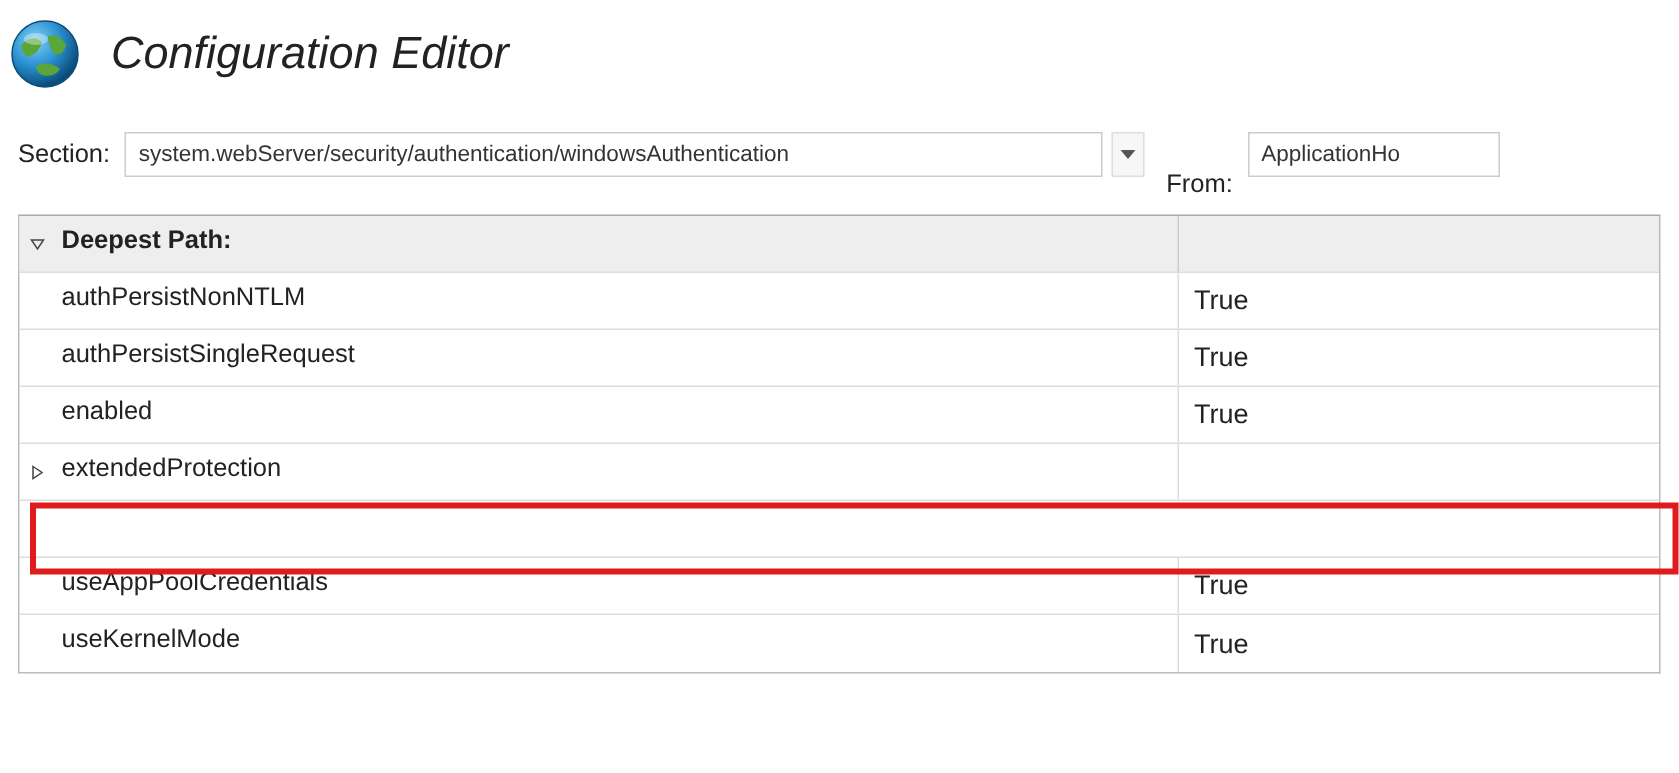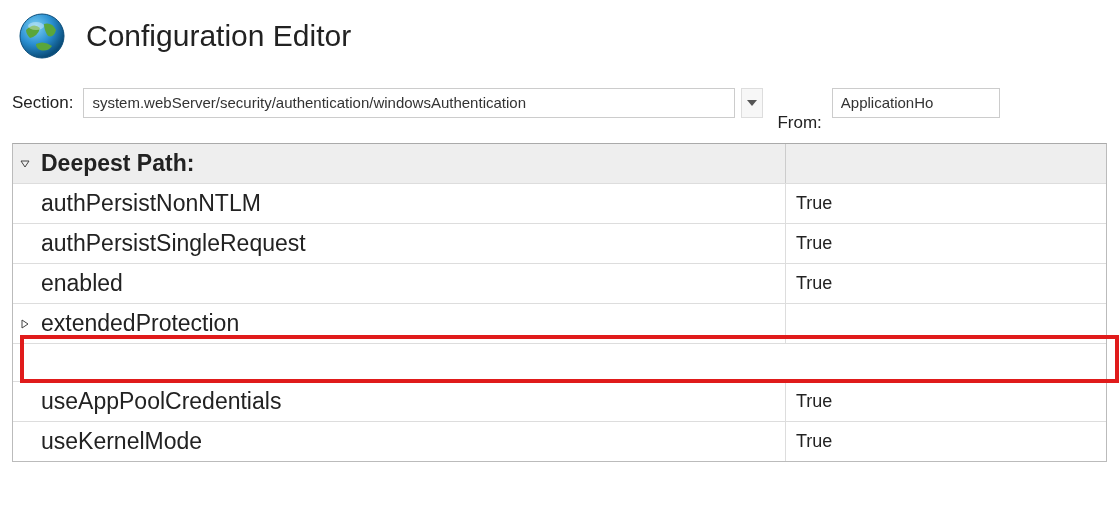--- a/index.html
+++ b/index.html
@@ -6,22 +6,23 @@
     body {
       font-family: "Segoe UI", Tahoma, sans-serif;
       background: #fff;
       overflow: hidden;
       width: 1119px;
       height: 515px;
     }
     .header {
       display: flex;
       align-items: center;
-      padding: 10px 12px 6px 16px;
+      padding: 10px 12px 6px 4px;
       gap: 18px;
+      font-style: italic;
     }
     .globe-icon {
       width: 52px;
       height: 52px;
       display: flex;
       align-items: center;
       justify-content: center;
     }
     .title {
       font-size: 30px;
@@ -85,21 +86,21 @@
       font-size: 12px;
       color: #555;
     }
     .cell-indent {
       width: 24px;
     }
     .cell-name {
       flex: 1;
       display: flex;
       padding: 6px 4px;
-      font-size: 23px;
+      font-size: 17px;
       color: #222;
       border-right: 1px solid #ddd;
     }
     .cell-value {
       width: 320px;
       display: flex;
       align-items: center;
       padding: 6px 10px;
       font-size: 18px;
       color: #222;

